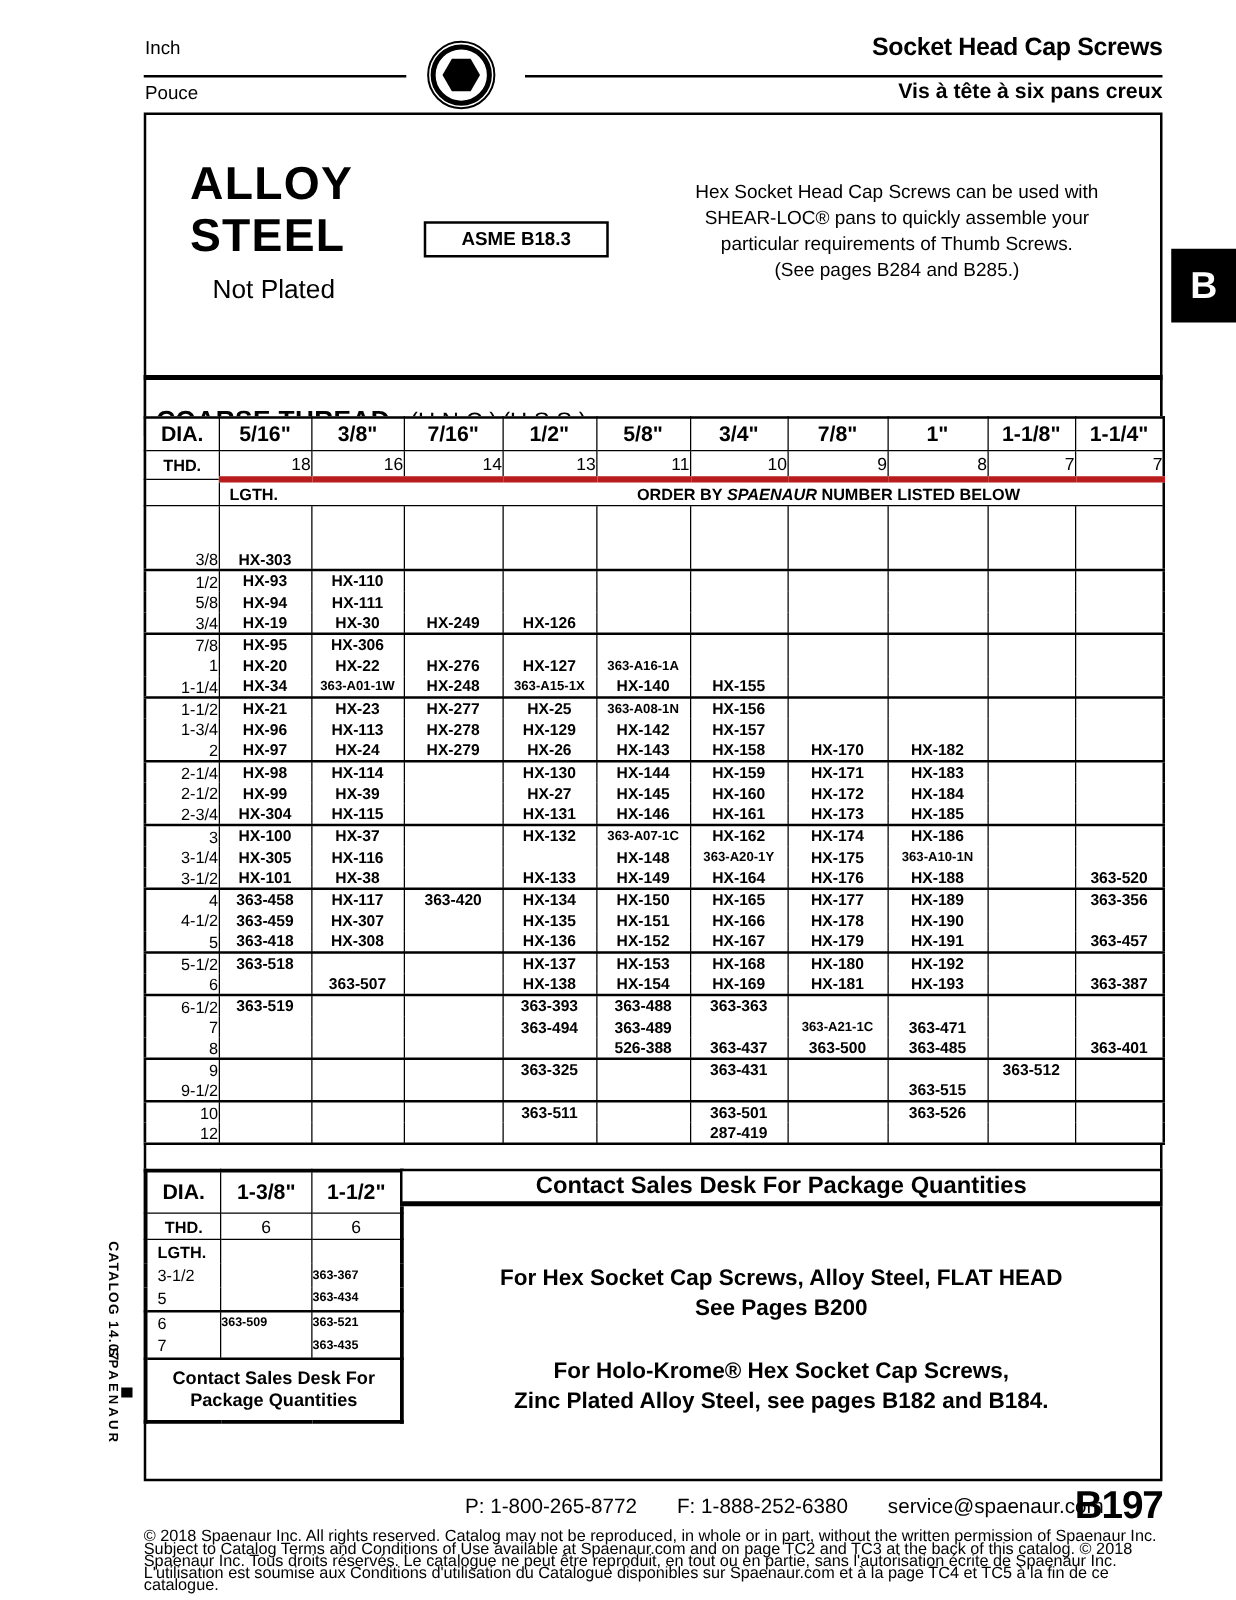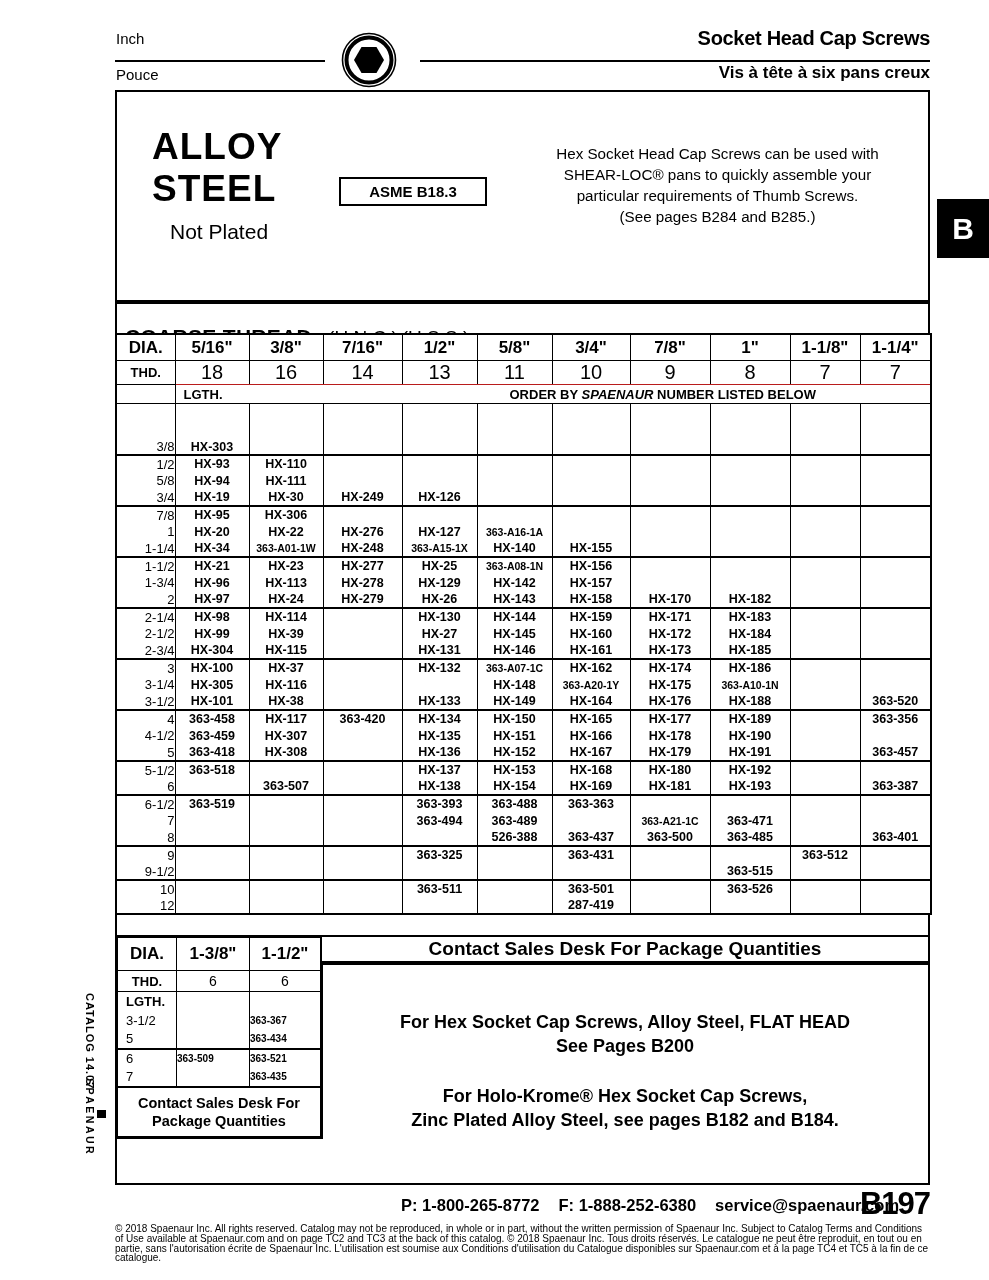--- a/index.html
+++ b/index.html
@@ -38,21 +38,21 @@
   .coarsebar .uss{font-size:19px;margin-left:4px;font-weight:500}
   .coarsebar .cont{font-size:15px;margin-left:auto;margin-right:52px}
 
   
   #main-table{position:absolute;left:115px;top:333px;width:815px;border-collapse:collapse;
               table-layout:fixed;border:2px solid #000;background:#fff}
   #main-table th,#main-table td{border-left:1px solid #000;border-right:1px solid #000;
               padding:0;white-space:nowrap;overflow:hidden}
   #main-table thead tr.dia th{height:25px;border-bottom:1px solid #000;font-size:17px}
   #main-table thead th.lbl{font-size:14px}
-  #main-table tr.thd td{height:20px;font-size:20px;text-align:center;border-bottom:1px solid #b91c1c}
+  #main-table tr.thd td{height:20px;font-size:14px;text-align:right;border-bottom:5px solid #b91c1c}
   #main-table tr.thd th.lbl{font-size:13px;border-bottom:1px solid #000}
   #main-table tr.lgthrow td{height:18px;border-bottom:1px solid #000}
   .orderflex{display:flex;align-items:center;font-size:13px;font-weight:bold}
   .lgthlab{width:250px;text-align:left;padding-left:8px;box-sizing:border-box}
   .orderctr{flex:1;text-align:center}
   .orderctr i{font-style:italic}
   .orderpad{width:30px}
   #main-table tbody{border-bottom:2px solid #000}
   #main-table tbody tr{height:17px}
   #main-table td.len{font-size:13px;padding-left:6px;text-align:right}
@@ -83,23 +83,23 @@
   .infoblock{left:322px;top:965px;width:606px;text-align:center;font-weight:bold}
   .infoblock .p1{margin-top:45px;font-size:18px;line-height:24px}
   .infoblock .p2{margin-top:26px;font-size:18px;line-height:24px}
 
   
   .cat-vert{left:84px;top:993px;writing-mode:vertical-rl;font-size:11px;font-weight:bold;letter-spacing:1px}
   .brand-vert{left:84px;top:1078px;writing-mode:vertical-rl;font-size:10.5px;font-weight:bold;letter-spacing:2.5px}
   .brand-logo{left:97px;top:1110px;width:9px;height:8px;background:#000}
 
   
-  .phones{left:401px;top:1196px;display:flex;gap:19px;font-weight:bold;font-size:16.5px}
+  .phones{left:372px;top:1196px;display:flex;gap:32px;font-weight:normal;font-size:16.5px}
   .pageno{left:855px;top:1186px;width:75px;text-align:right;font-size:31px;font-weight:800;letter-spacing:-1px}
-  .copyright{left:115px;top:1224px;width:815px;font-size:10px;line-height:9.8px;text-align:left}
+  .copyright{left:115px;top:1224px;width:815px;font-size:13px;line-height:9.8px;text-align:left}
 </style>
 </head>
 <body>
 
 <div class="page">
 
   <div class="abs inch">Inch</div>
   <div class="abs rule-left"></div>
   <div class="abs pouce">Pouce</div>
   <div class="abs hexicon">

